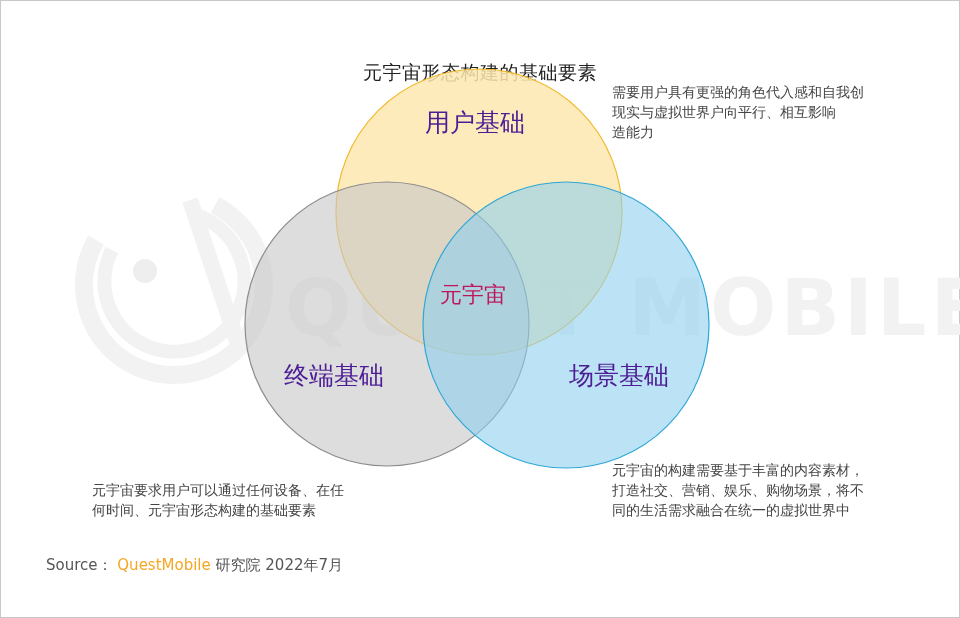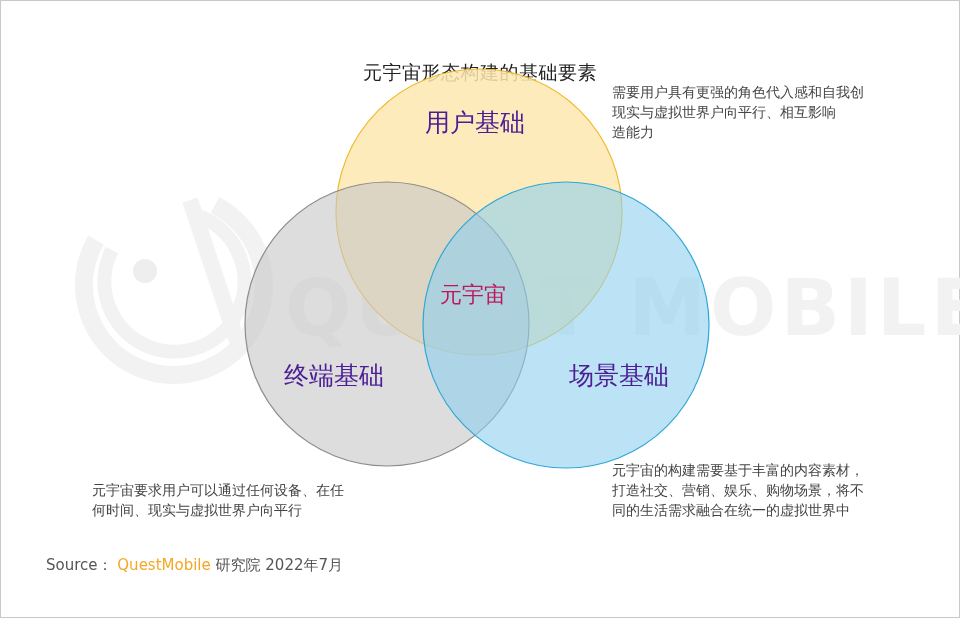--- a/index.html
+++ b/index.html
@@ -46,21 +46,21 @@
 <div class="center-label" style="left:440px; top:280px;">元宇宙</div>
 
 <div class="note" style="left:612px; top:82px;">
   <div>需要用户具有更强的角色代入感和自我创</div>
   <div>现实与虚拟世界户向平行、相互影响</div>
   <div>造能力</div>
 </div>
 
 <div class="note" style="left:56px; top:480px;margin-left:36px;">
   <div>元宇宙要求用户可以通过任何设备、在任</div>
-  <div>何时间、现实与虚拟世界户向平行</div>
+  <div>何时间、元宇宙形态构建的基础要素</div>
 </div>
 
 <div class="note" style="left:612px; top:460px;">
   <div>元宇宙的构建需要基于丰富的内容素材，</div>
   <div>打造社交、营销、娱乐、购物场景，将不</div>
   <div>同的生活需求融合在统一的虚拟世界中</div>
 </div>
 
 <div class="source">
   <span>Source：</span>

